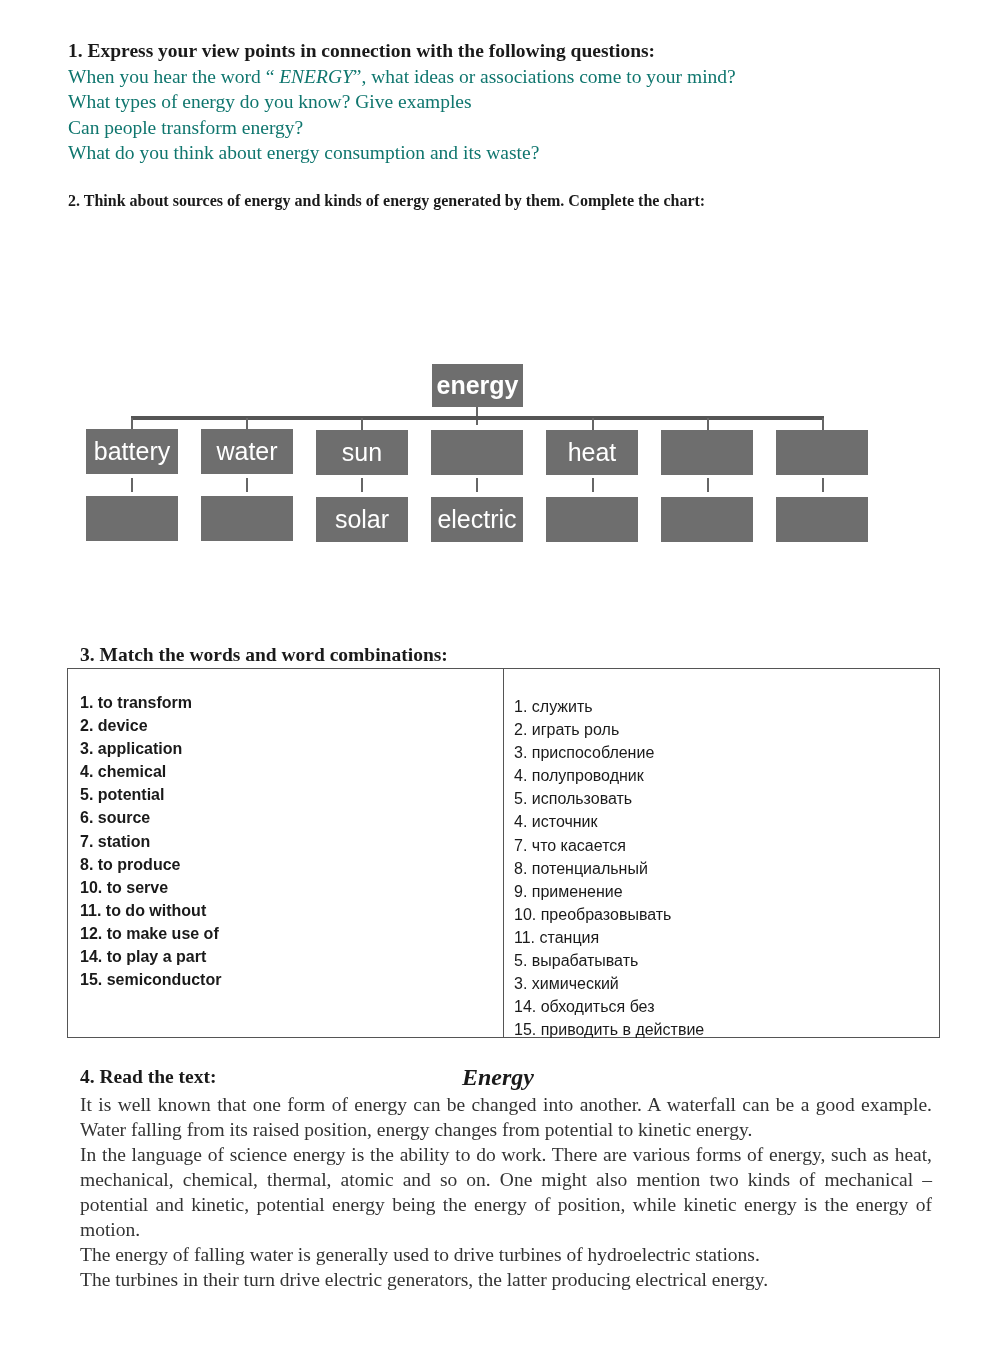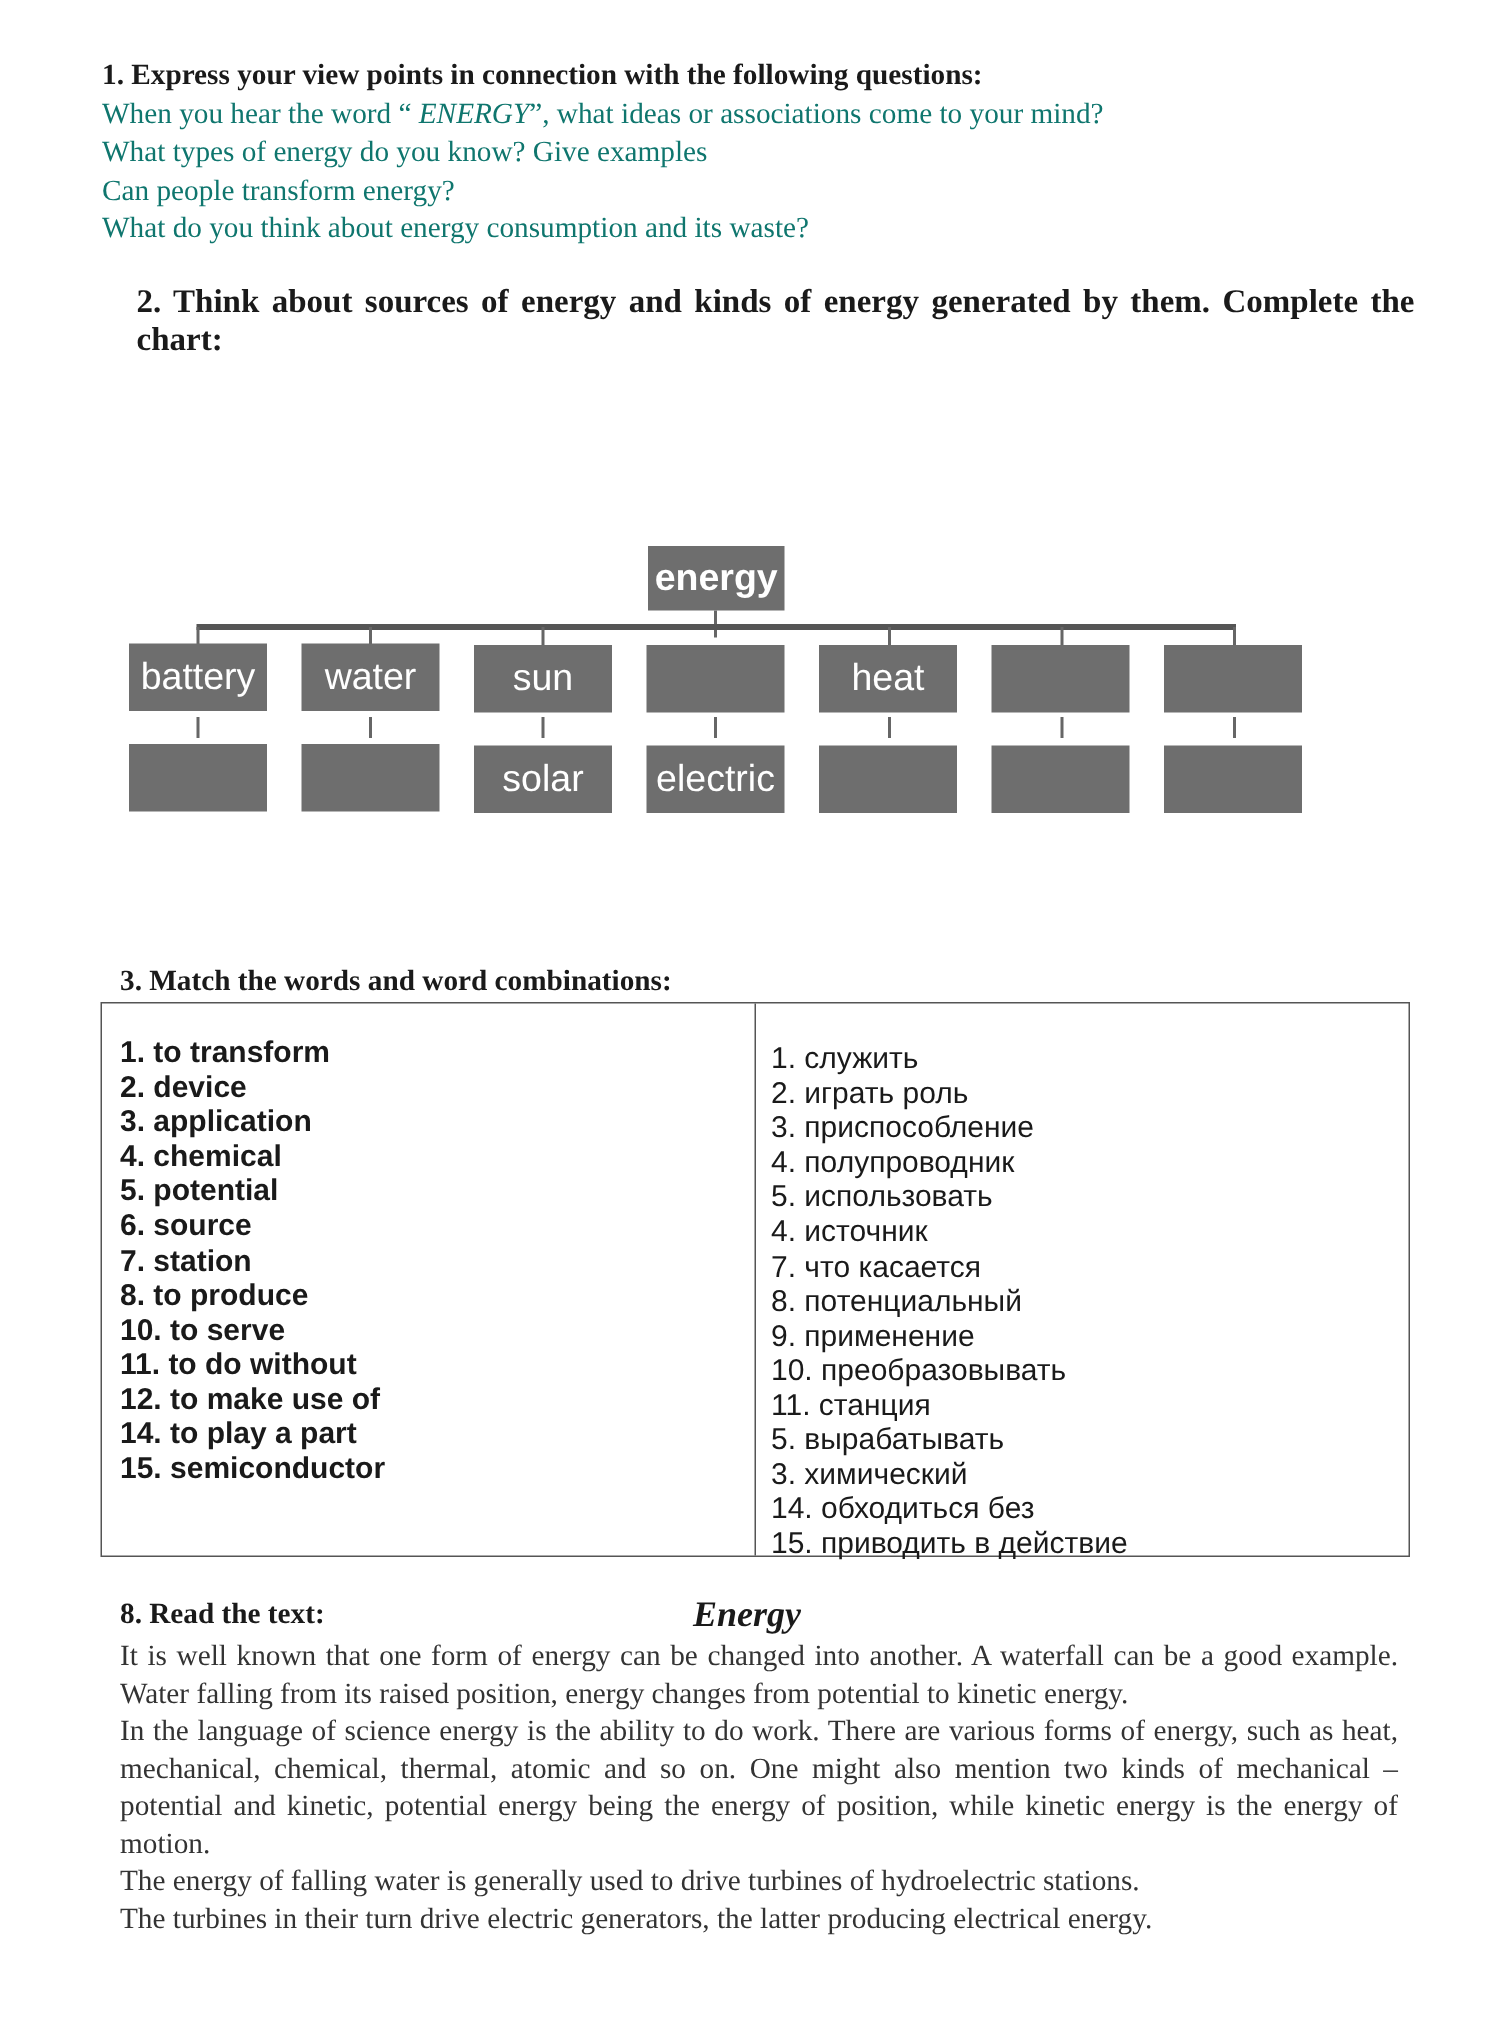--- a/index.html
+++ b/index.html
@@ -5,33 +5,33 @@
   html, body { margin:0; padding:0; background:#ffffff; }
   body { width:1000px; height:1355px; position:relative; overflow:hidden; color:#1a1a1a; }
   .serif { font-family: "Liberation Serif", "DejaVu Serif", serif; }
   .sans { font-family: "Liberation Sans", "DejaVu Sans", sans-serif; }
   .abs { position:absolute; }
 
   .sec1 { left:68px; top:38px; width:860px; font-size:19.5px; line-height:25.5px; }
   .sec1 .h { font-weight:bold; }
   .sec1 .q { color:#0f766e; }
 
-  .sec2 { left:91px; top:188px; width:852px; font-size:22px; line-height:25px; font-weight:bold; text-align:justify; }
+  .sec2 { left:68px; top:188px; width:852px; font-size:16px; line-height:25px; font-weight:bold; text-align:justify; }
 
   .box { position:absolute; background:#6e6e6e; color:#ffffff; font-family:"Liberation Sans","DejaVu Sans",sans-serif;
          font-size:25px; display:flex; align-items:center; justify-content:center; white-space:nowrap; overflow:hidden; }
   .hline { position:absolute; background:#555; }
   .vline { position:absolute; background:#666; width:2px; }
 
   .sec3-title { left:80px; top:644px; font-size:19.5px; font-weight:bold; }
   .match-table { position:absolute; left:67px; top:668px; width:873px; height:370px; border:1.5px solid #555; box-sizing:border-box; display:flex; }
   .col { box-sizing:border-box; padding-top:22px; }
   .col.left { width:436px; border-right:1.5px solid #555; padding-left:12px; }
   .col.right { flex:1; padding-left:10px; padding-top:26px; }
-  .col .row { font-size:20px; line-height:23.1px; height:23.1px; }
+  .col .row { font-size:16px; line-height:23.1px; height:23.1px; }
   .col.left .row { font-weight:bold; }
 
   .sec4 { left:80px; top:1066px; width:852px; }
   .sec4 .head { font-size:19.5px; font-weight:bold; position:relative; height:26px; }
   .sec4 .title { position:absolute; left:382px; top:-2px; font-style:italic; font-size:24px; font-weight:bold; }
   .sec4 p { margin:0; font-size:19.5px; line-height:25px; text-align:justify; color:#333; }
   .sec4 p.last { text-align:left; }
 </style>
 </head>
 <body>
@@ -114,20 +114,20 @@
     <div class="row">11. станция</div>
     <div class="row">5. вырабатывать</div>
     <div class="row">3. химический</div>
     <div class="row">14. обходиться без</div>
     <div class="row">15. приводить в действие</div>
   </div>
 </div>
 
 <div class="abs sec4 serif">
   <div class="head">
-    <span>8. Read the text:</span>
+    <span>4. Read the text:</span>
     <span class="title">Energy</span>
   </div>
   <p>It is well known that one form of energy can be changed into another. A waterfall can be a good example. Water falling from its raised position, energy changes from potential to kinetic energy.</p>
   <p>In the language of science energy is the ability to do work. There are various forms of energy, such as heat, mechanical, chemical, thermal, atomic and so on. One might also mention two kinds of mechanical – potential and kinetic, potential energy being the energy of position, while kinetic energy is the energy of motion.</p>
   <p class="last">The energy of falling water is generally used to drive turbines of hydroelectric stations.</p>
   <p class="last">The turbines in their turn drive electric generators, the latter producing electrical energy.</p>
 </div>
 
 </body></html>

